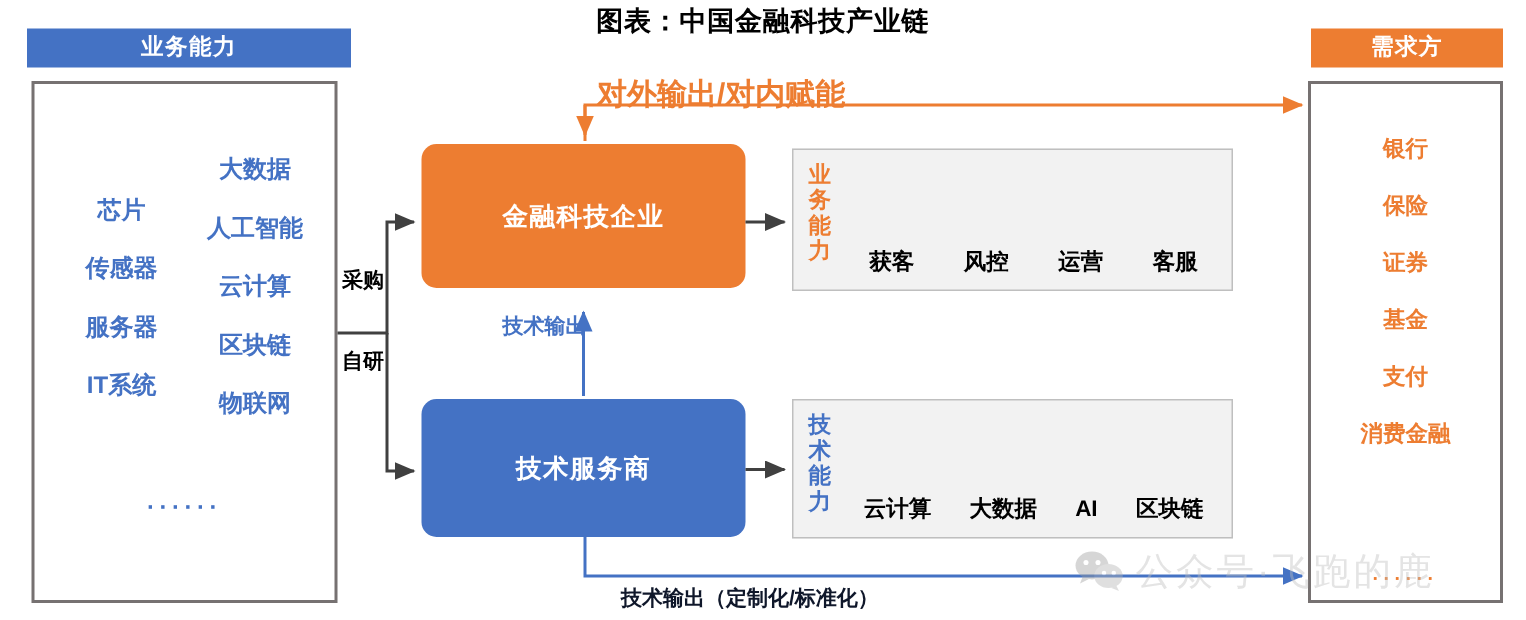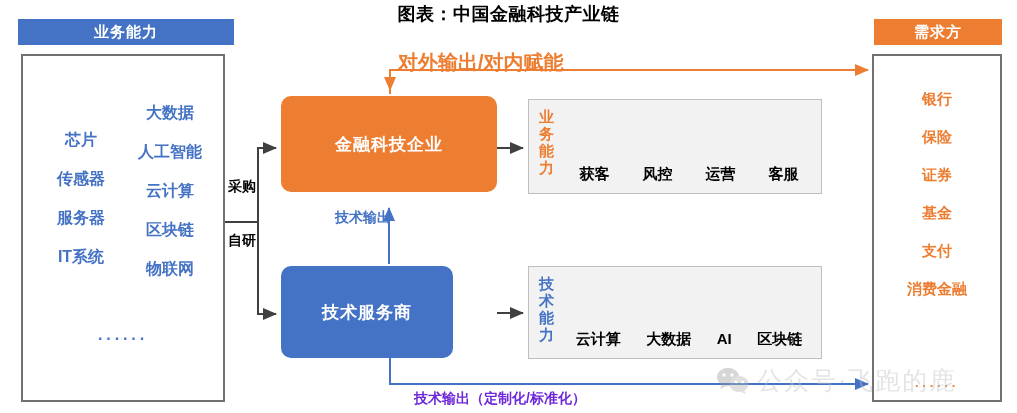--- a/index.html
+++ b/index.html
@@ -152,21 +152,21 @@
   #fintech-enterprise-box {
     left: 281px;
     top: 96px;
     width: 216px;
     height: 96px;
     background: #ED7D31;
   }
   #tech-provider-box {
     left: 281px;
     top: 266px;
-    width: 172px;
+    width: 216px;
     height: 92px;
     background: #4472C4;
   }
 
   
   .capability-box {
     position: absolute;
     background: #F2F2F2;
     border: 1px solid #BFBFBF;
     box-sizing: border-box;
@@ -248,21 +248,21 @@
   #external-output-label {
     left: 398px;
     top: 49px;
     font-size: 20px;
     color: #ED7D31;
   }
   #tech-output-bottom-label {
     left: 414px;
     top: 390px;
     font-size: 14px;
-    color: #6d28d9;
+    color: #0f172a;
   }
 
   
   #connectors {
     position: absolute;
     left: 0;
     top: 0;
     width: 1017px;
     height: 413px;
     pointer-events: none;

